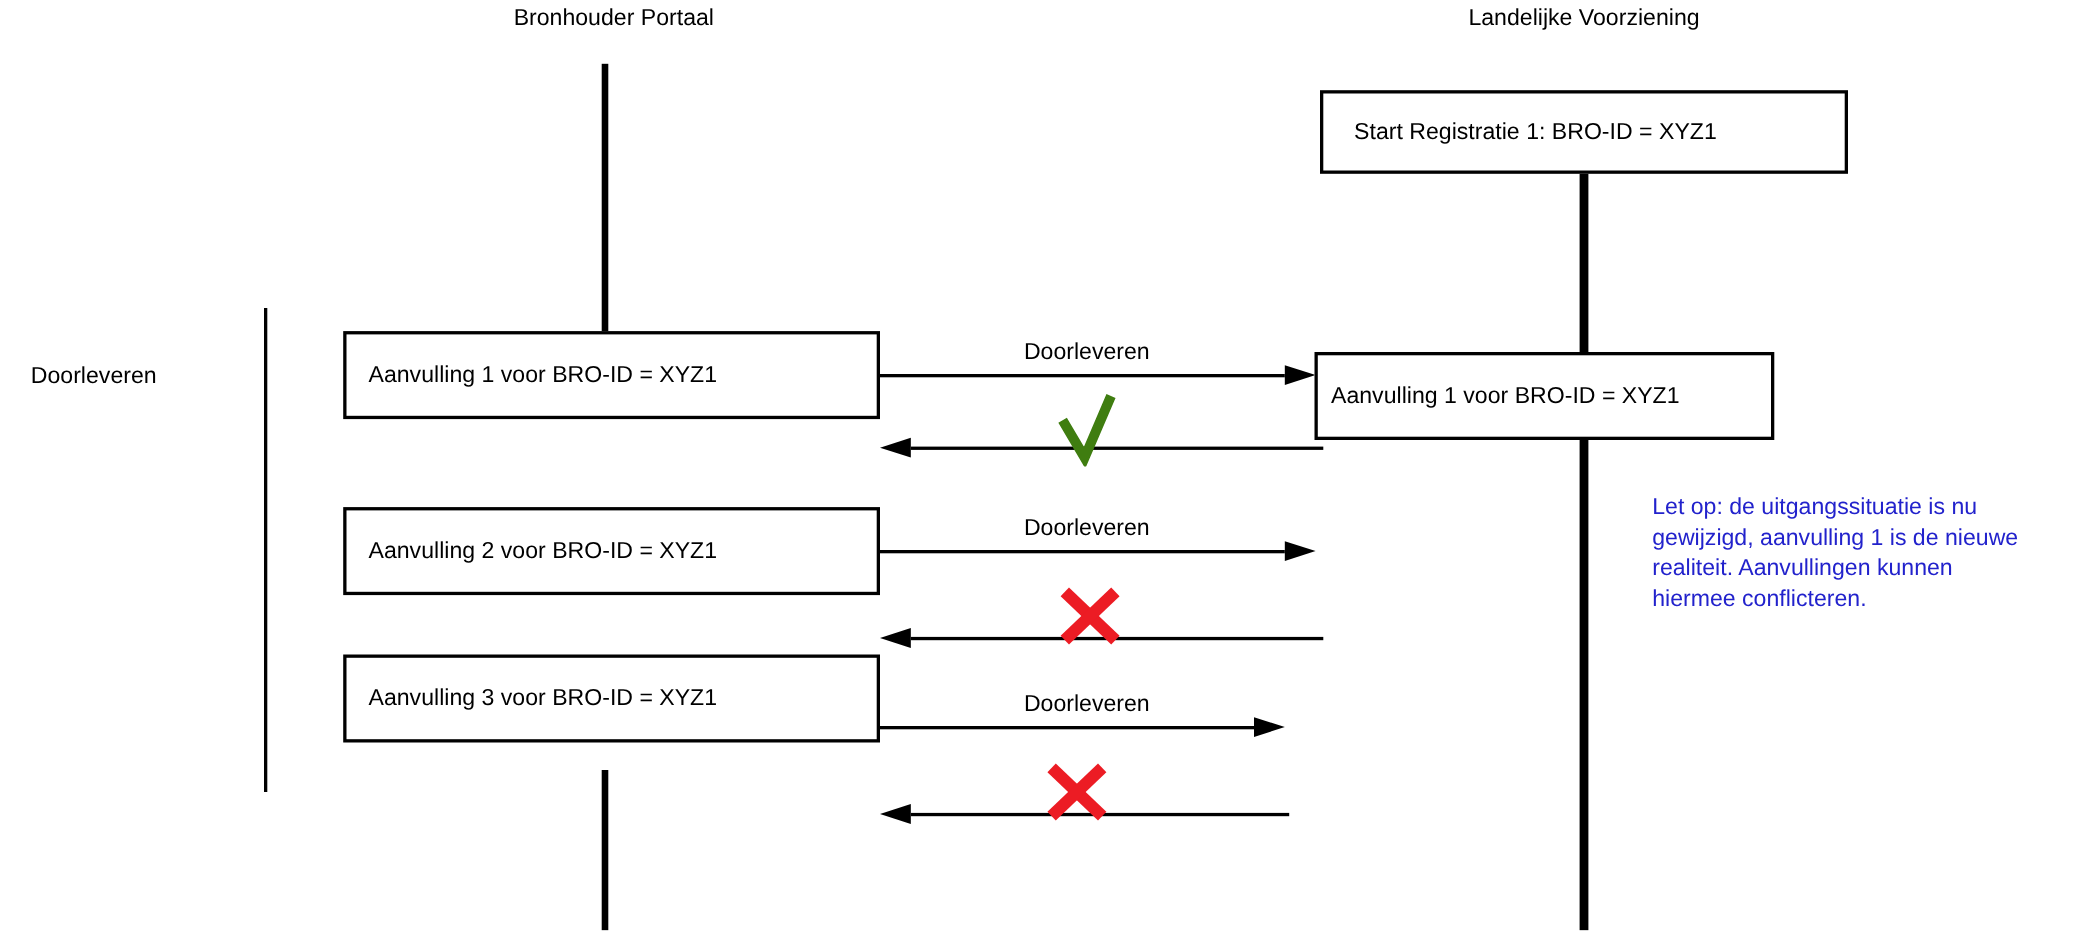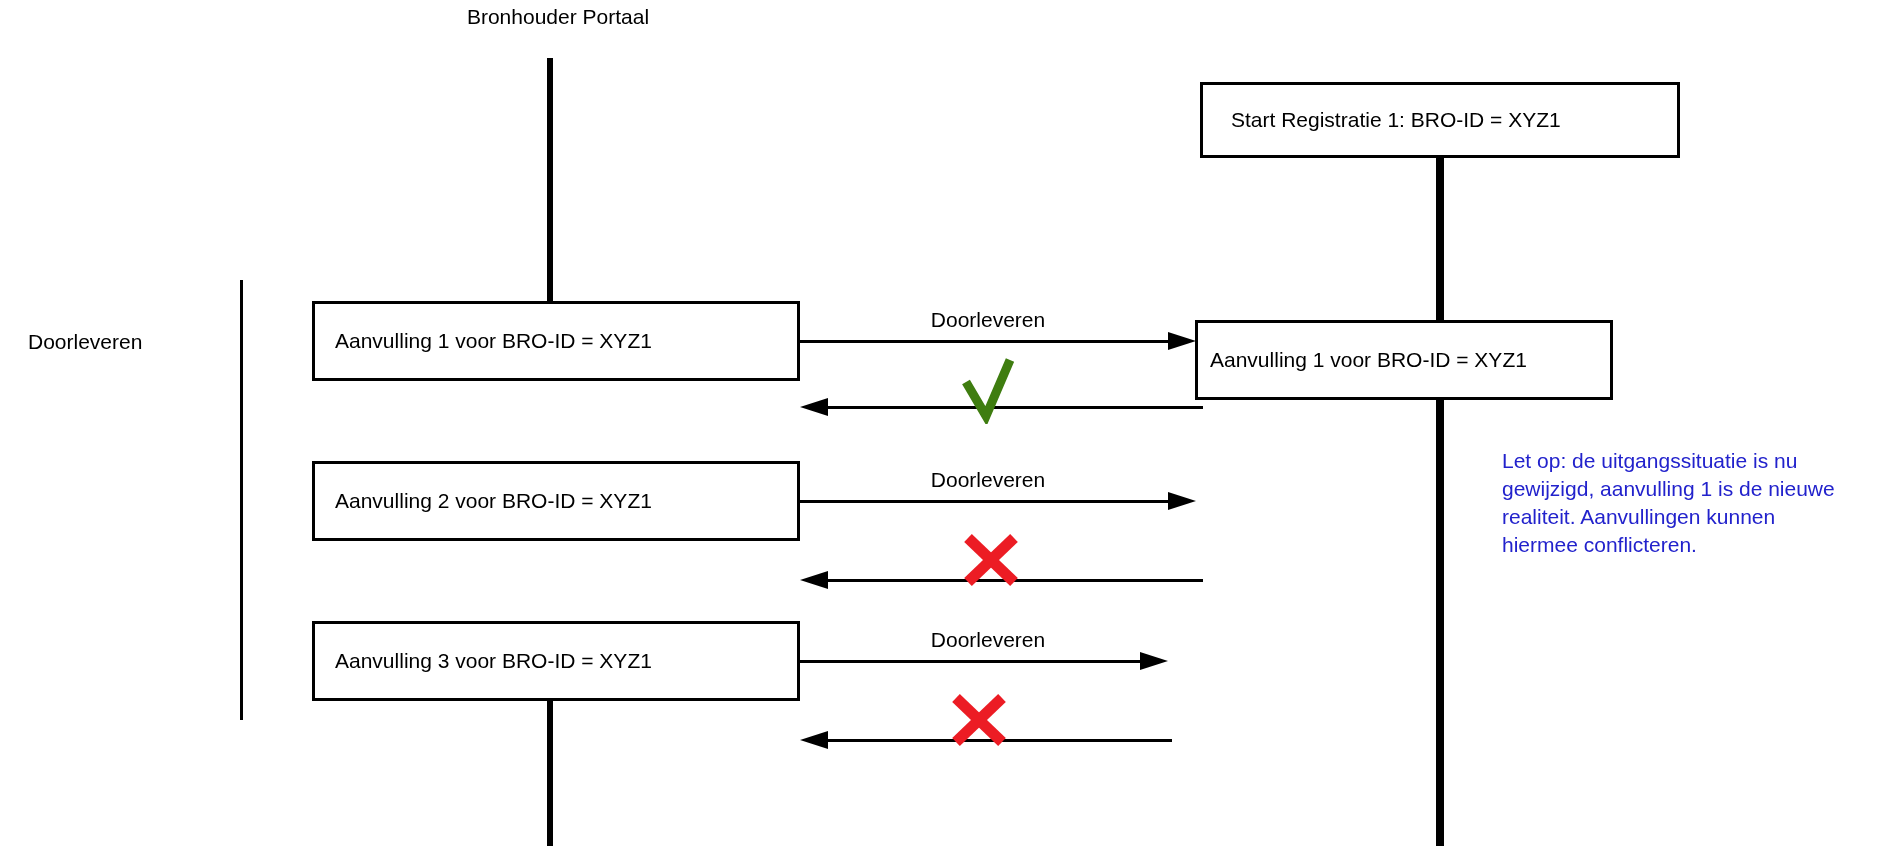--- a/index.html
+++ b/index.html
@@ -15,39 +15,40 @@
   .ll-right{left:1436px;top:156px;width:8px;height:690px;}
   .bracket{left:240px;top:280px;width:3px;height:440px;background:#000;z-index:1;}
   .side-label{left:28px;top:330px;font-size:21px;z-index:2;}
   .box{
     box-sizing:border-box;border:3px solid #000;background:#fff;z-index:2;
     display:flex;align-items:center;padding-left:20px;font-size:21px;
   }
   .box-start{left:1200px;top:82px;width:480px;height:76px;padding-left:28px;}
   .box-a1-left{left:312px;top:301px;width:488px;height:80px;}
   .box-a2-left{left:312px;top:461px;width:488px;height:80px;}
-  .box-a3-left{left:312px;top:621px;width:488px;height:80px;}
+  .box-a3-left{left:312px;top:595px;width:488px;height:80px;}
   .box-a1-right{left:1195px;top:320px;width:418px;height:80px;padding-left:12px;}
   .hline{height:3px;background:#000;z-index:1;}
   .head-right{width:0;height:0;border-top:9px solid transparent;border-bottom:9px solid transparent;border-left:28px solid #000;z-index:1;}
   .head-left{width:0;height:0;border-top:9px solid transparent;border-bottom:9px solid transparent;border-right:28px solid #000;z-index:1;}
   .arrow-label{left:790px;width:396px;text-align:center;font-size:21px;z-index:2;}
   .check{color:var(--color-success,#3f7d10);z-index:3;}
   .reject{color:var(--color-rejected,#ec1c24);z-index:3;}
   .note{
     left:1502px;top:447px;width:420px;font-size:21px;line-height:28px;
     color:var(--color-note,#2222cc);z-index:2;
   }
 </style>
 </head>
 <body>
 
 <div id="canvas">
 
   <div class="abs title" style="left:388px;top:5px;">Bronhouder Portaal</div>
+  <div class="abs title" style="left:1270px;top:5px;">Landelijke Voorziening</div>
 
   <div class="abs lifeline ll-left-top"></div>
   <div class="abs lifeline ll-left-bottom"></div>
   <div class="abs lifeline ll-right"></div>
 
   <div class="abs bracket"></div>
   <div class="abs side-label">Doorleveren</div>
 
   <div class="abs box box-start">
     <span>Start Registratie 1: BRO-ID = XYZ1</span>

